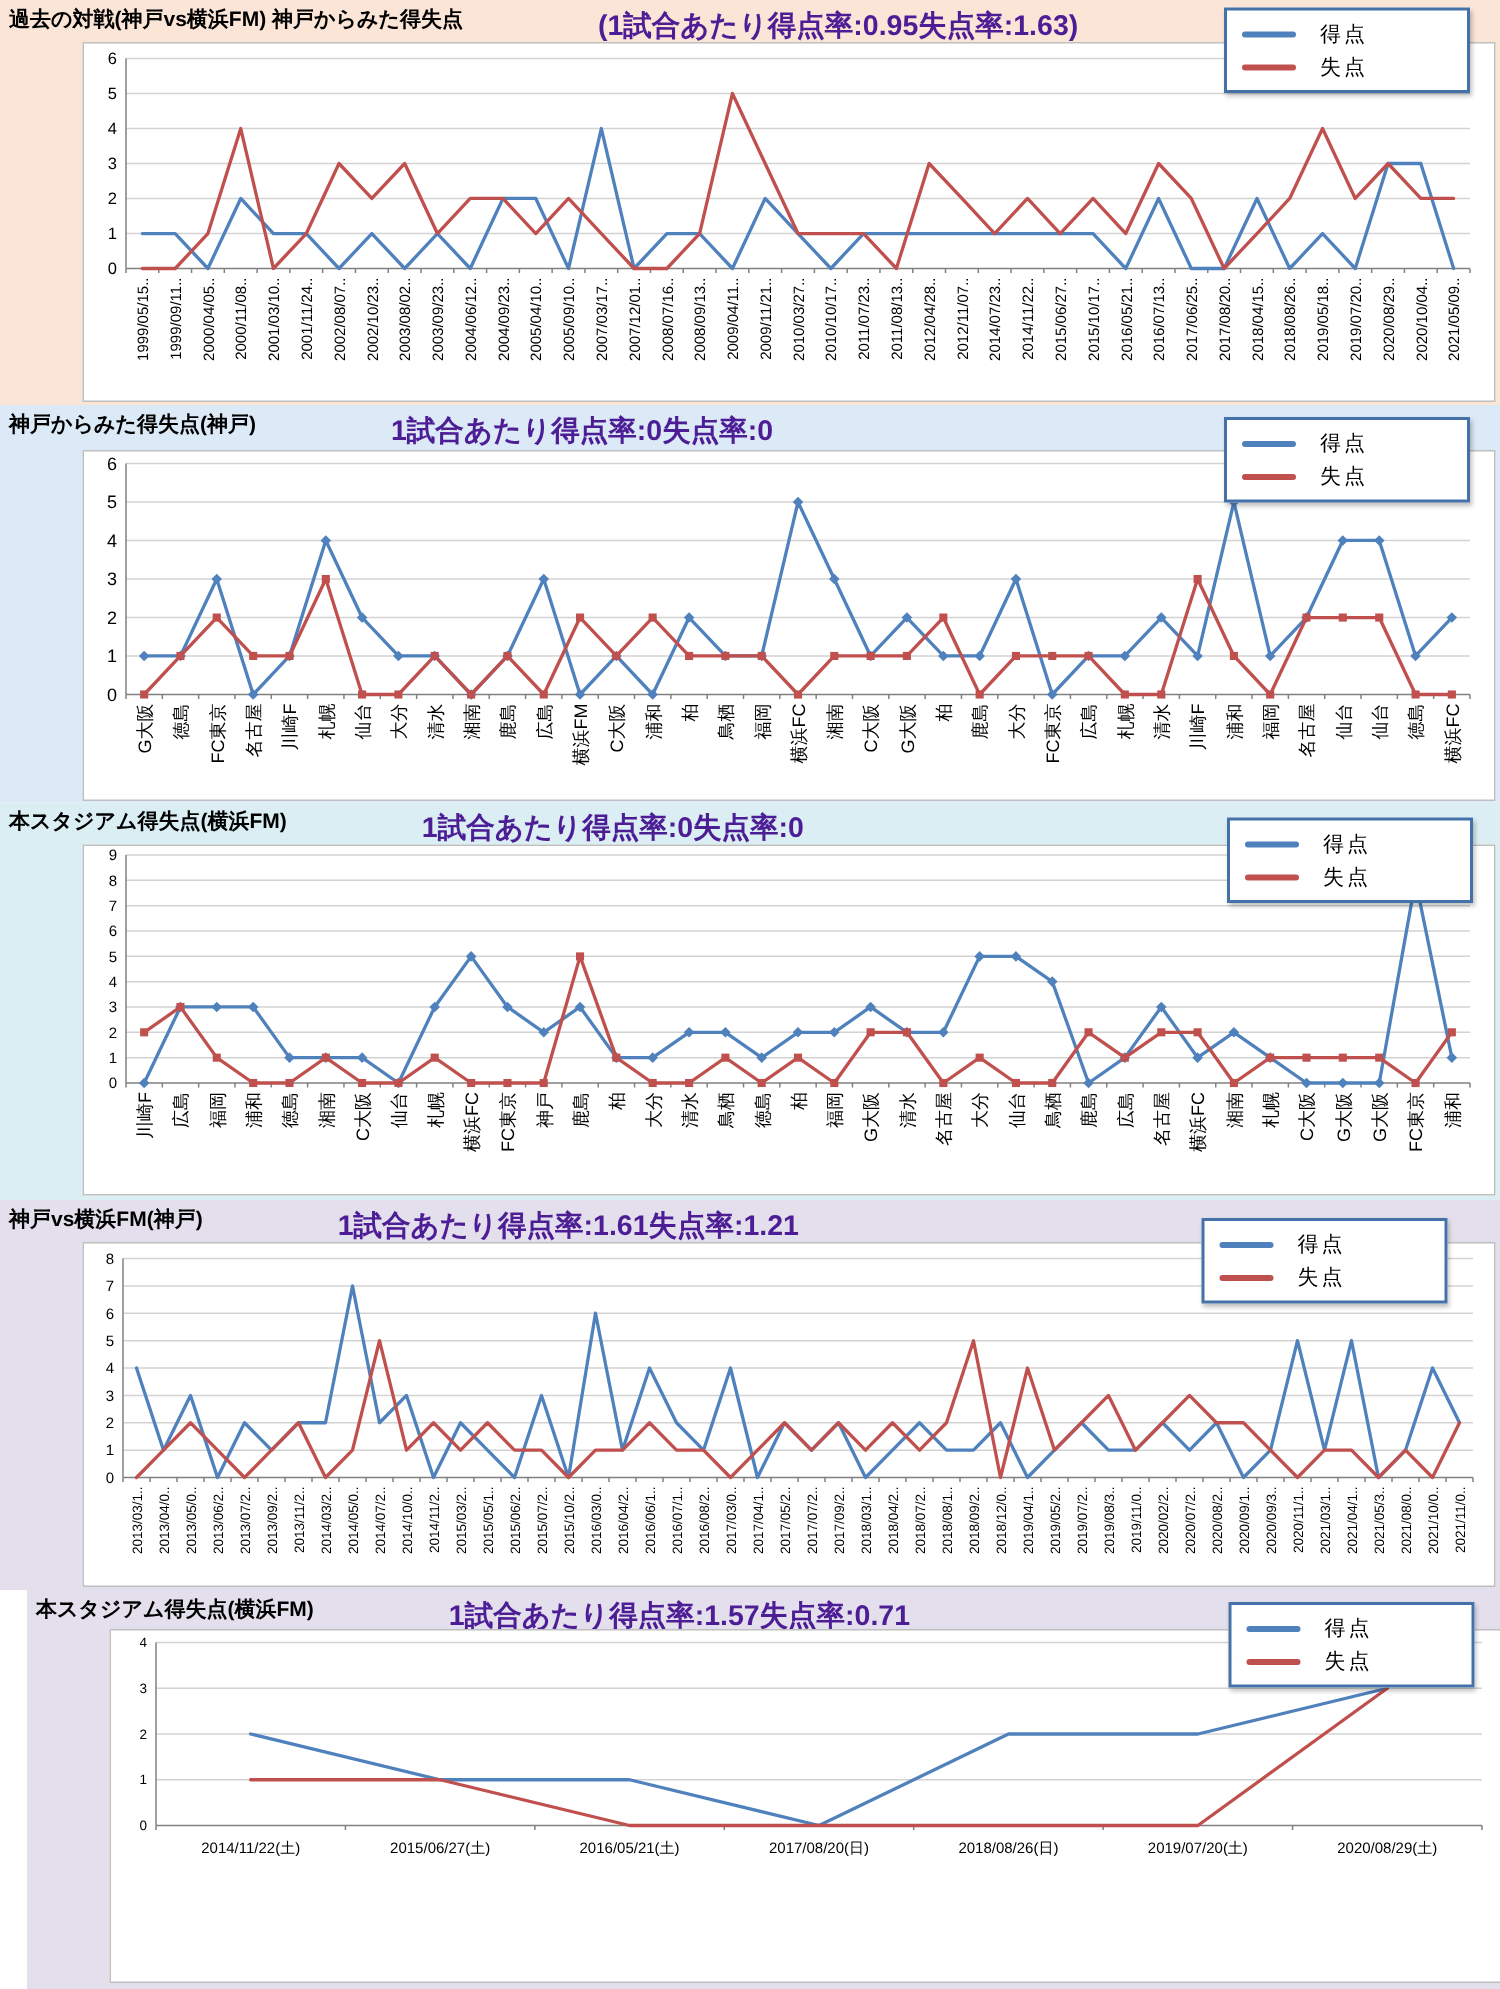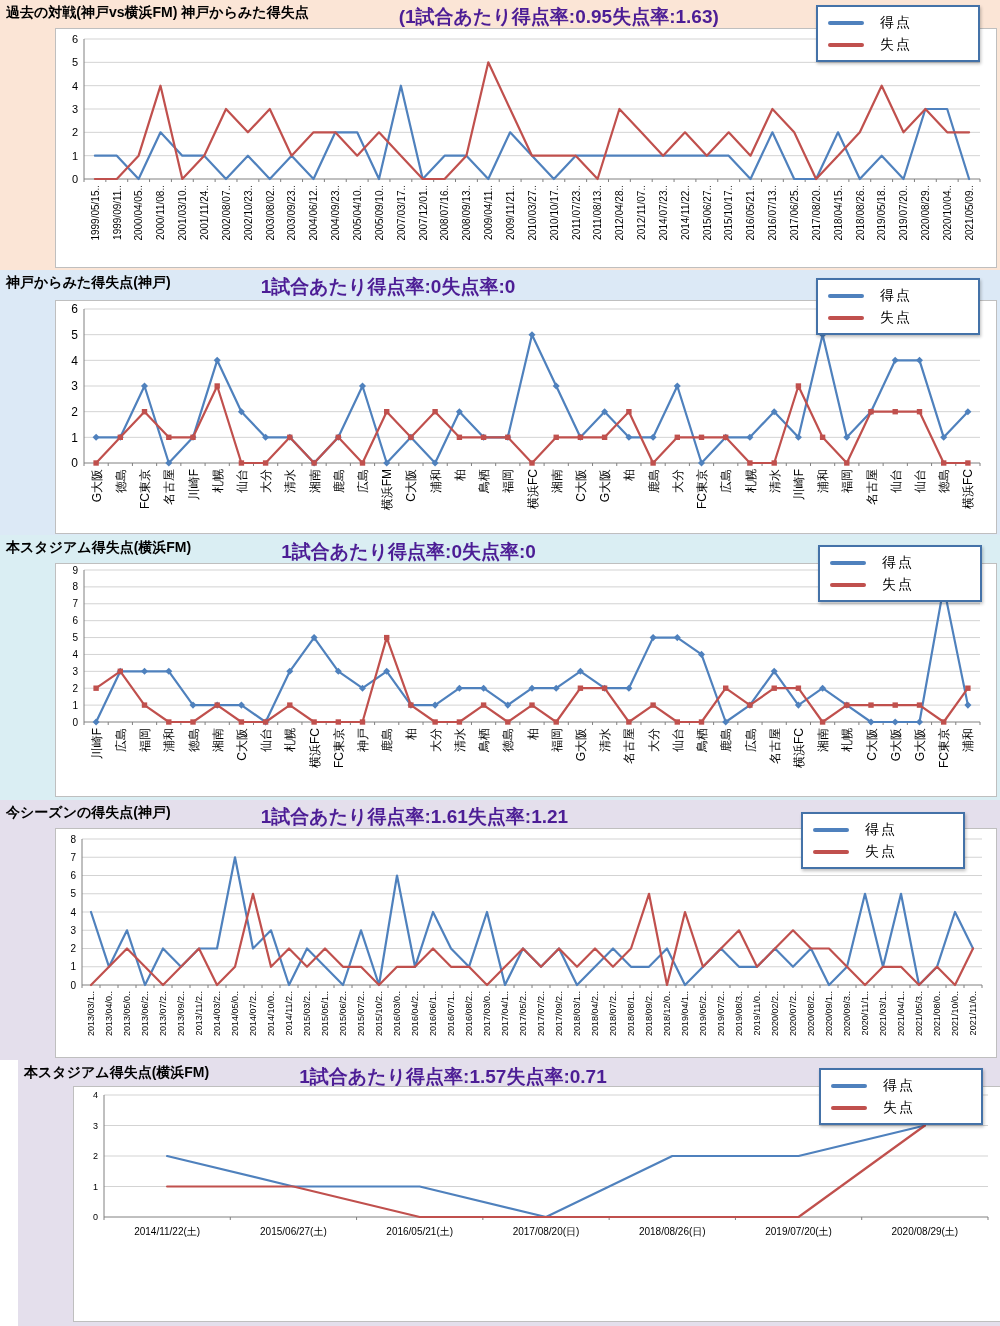--- a/index.html
+++ b/index.html
@@ -522,21 +522,21 @@
     </div>
     <div class="legend-item">
       <span class="sw" style="background:#C0504D;"></span>
       <span class="lbl">失点</span>
     </div>
   </div>
 </div>
 
 <div class="panel" style="top:800px;height:260px;background:#e4dfec;">
   <div class="titlebar">
-    <span class="title">今シーズンの得失点(神戸)</span>
+    <span class="title">神戸vs横浜FM(神戸)</span>
     <span class="rate">1試合あたり得点率:1.61失点率:1.21</span>
   </div>
   <div class="chartbox" style="top:28px;width:940px;height:228px;">
     <svg viewBox="0 0 940 228" width="940" height="228">
         <line x1="26" y1="156" x2="926" y2="156" stroke="#808080" stroke-width="1"></line>
         <text x="20" y="159.5" text-anchor="end" font-size="10" fill="#000">0</text>
         <line x1="26" y1="137.75" x2="926" y2="137.75" stroke="#d3d3d3" stroke-width="1"></line>
         <text x="20" y="141.25" text-anchor="end" font-size="10" fill="#000">1</text>
         <line x1="26" y1="119.5" x2="926" y2="119.5" stroke="#d3d3d3" stroke-width="1"></line>
         <text x="20" y="123" text-anchor="end" font-size="10" fill="#000">2</text>

